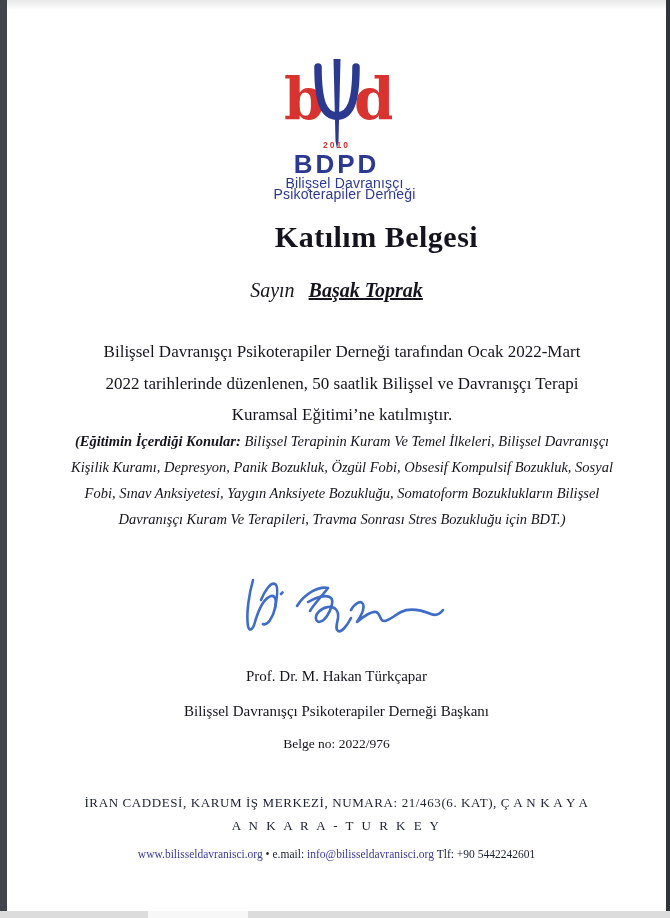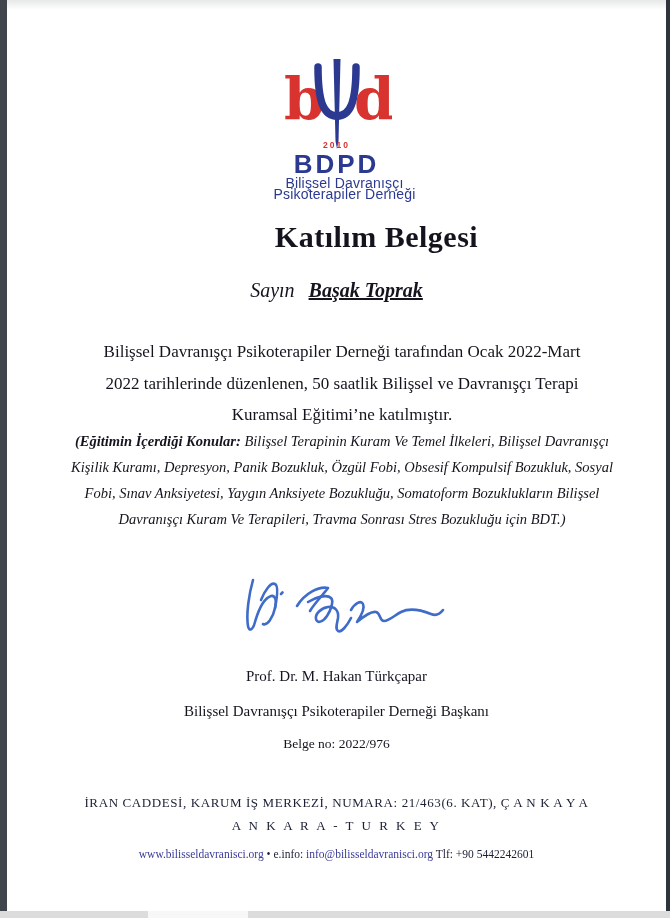--- a/index.html
+++ b/index.html
@@ -92,21 +92,21 @@
 
   <div class="signer-name">Prof. Dr. M. Hakan Türkçapar</div>
   <div class="signer-title">Bilişsel Davranışçı Psikoterapiler Derneği Başkanı</div>
   <div class="doc-no">Belge no: 2022/976</div>
 
   <div class="footer1">İRAN CADDESİ, KARUM İŞ MERKEZİ, NUMARA: 21/463(6. KAT), Ç A N K A Y A</div>
   <div class="footer2">A N K A R A - T U R K E Y</div>
   <div class="footer3">
     <a href="#">www.bilisseldavranisci.org</a>
     <span>•</span>
-    <span>e.info:</span>
+    <span>e.mail:</span>
     <a href="#">info@bilisseldavranisci.org</a>
     <span>Tlf: +90 5442242601</span>
   </div>
 
 </div>
 
 <div class="top-shadow"></div>
 <div class="edge-left"></div>
 <div class="edge-right"></div>
 

